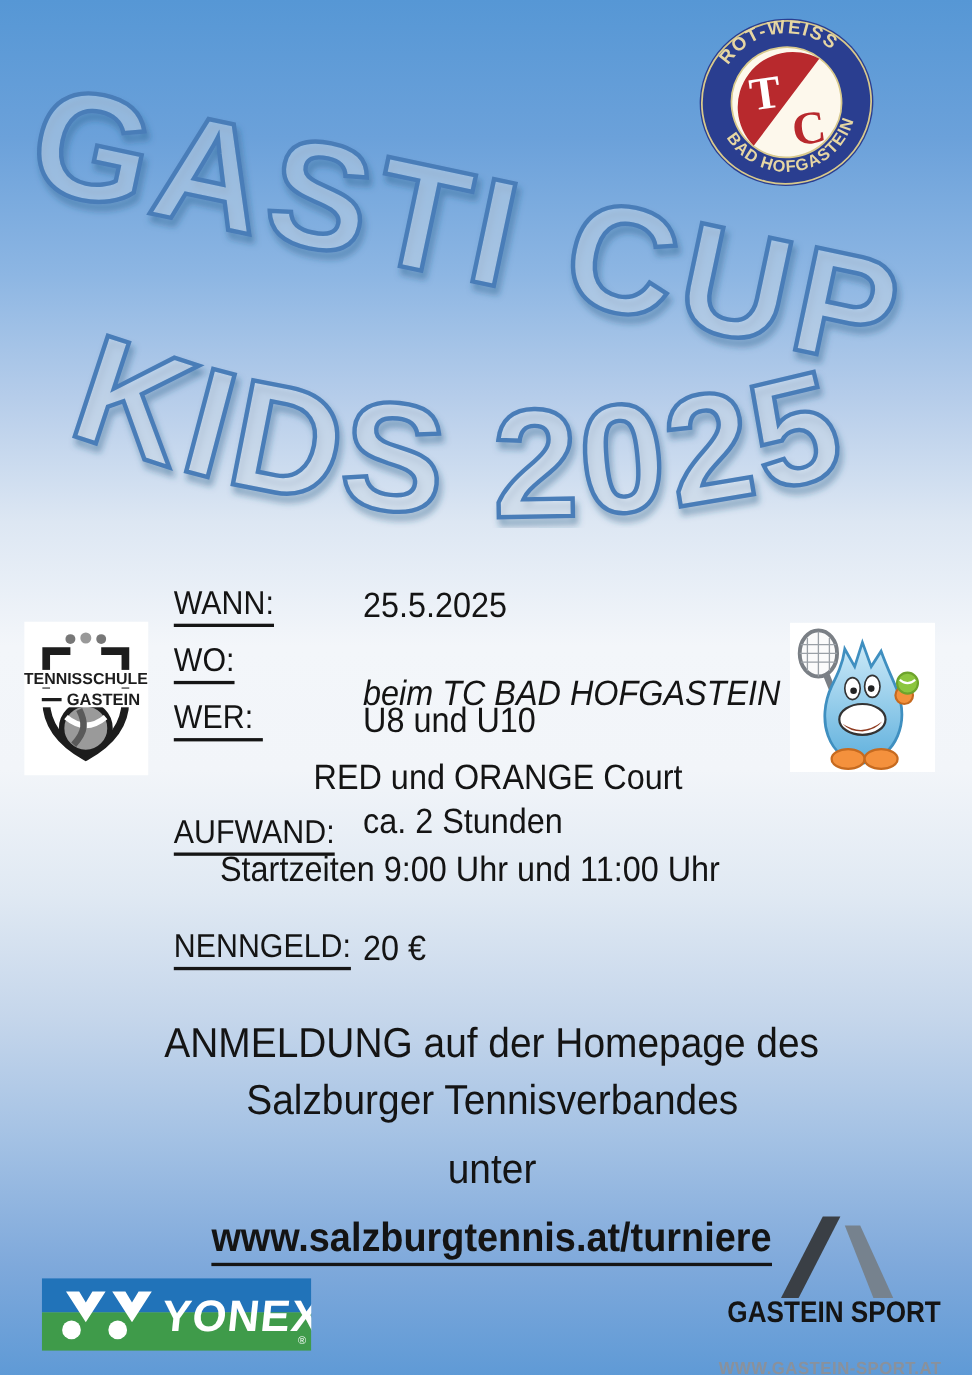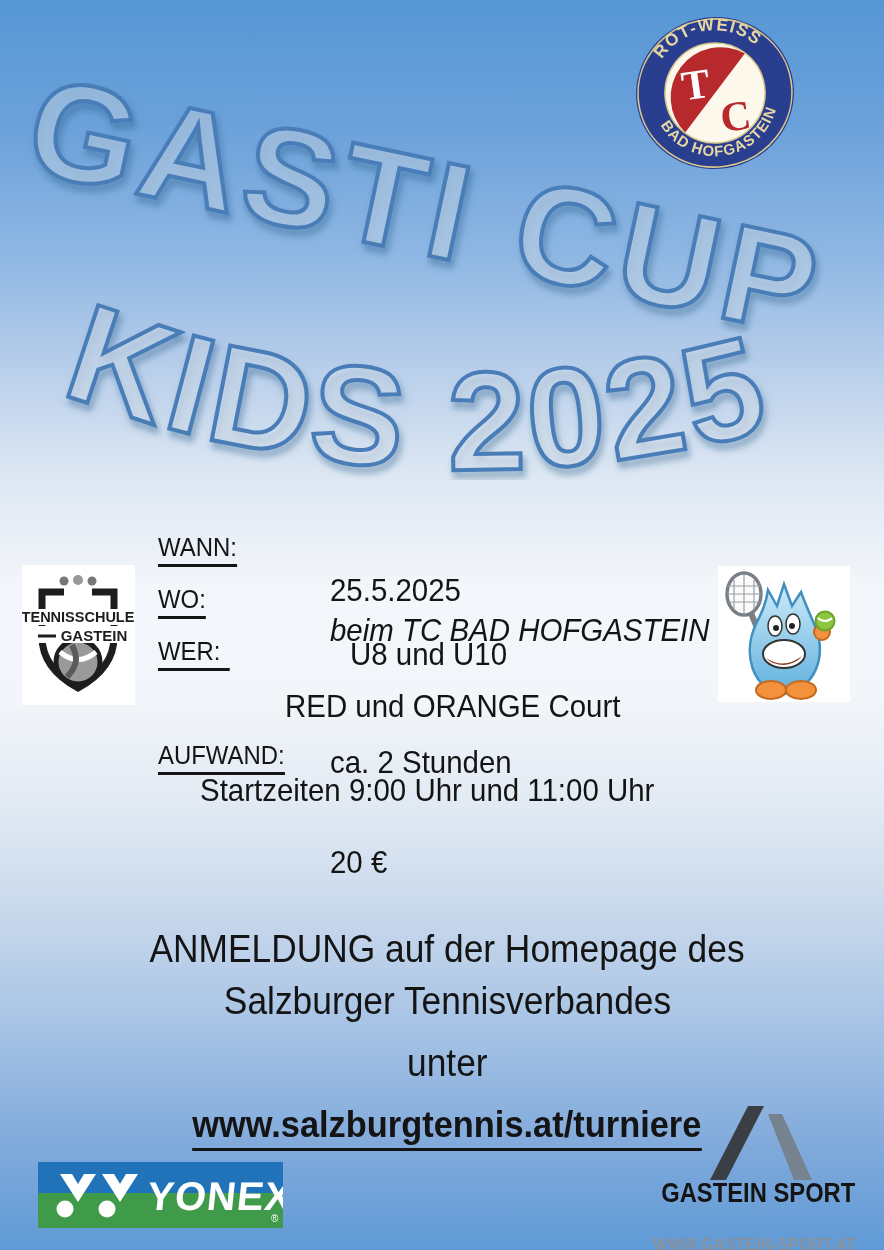--- a/index.html
+++ b/index.html
@@ -7,21 +7,21 @@
     position:relative;width:884px;height:1250px;overflow:hidden;
     font-family:"Liberation Sans",sans-serif;color:#141414;
     background:linear-gradient(180deg,
       #5697d5 0%,#6ba1da 10%,#8db6e3 20%,#b6cdea 29%,#dde7f3 38%,
       #f3f6fa 47%,#f2f5f9 56%,#e0e9f3 65%,#c5d6eb 74%,#a3c1e4 83%,
       #7fa9db 92%,#5f9ad6 100%);
   }
   .abs{position:absolute;}
   .cnd{display:inline-block;transform:scaleX(0.92);transform-origin:left top;white-space:nowrap;}
   .cnd-c{display:inline-block;transform:scaleX(0.93);transform-origin:center top;white-space:nowrap;}
-  .info-label{position:absolute;left:158px;font-size:26px;}
+  .info-label{position:absolute;left:158px;font-size:30px;}
   .info-label .u{border-bottom:3px solid #151515;padding-bottom:2px;}
   .info-value{position:absolute;left:330px;font-size:32px;}
   .center-line{position:absolute;font-size:32px;}
   .reg-line{position:absolute;left:0;width:884px;text-align:center;font-size:38px;}
   .reg-link{font-weight:bold;font-size:37px;}
   .reg-link .u{border-bottom:3.5px solid #151515;padding-bottom:3px;}
   .gs-name{position:absolute;left:648px;width:212px;text-align:right;top:1178px;
            font-size:27px;font-weight:bold;}
   .gs-url{position:absolute;left:648px;width:212px;text-align:center;top:1208px;
           font-size:16px;color:#8a919b;letter-spacing:0.5px;font-weight:bold;margin-top:28px;}
@@ -106,35 +106,36 @@
     <ellipse cx="66" cy="88" rx="21" ry="14" fill="#ffffff" stroke="#333" stroke-width="2"></ellipse>
     <path d="M 48 92 Q 66 104 84 90 Q 78 98 66 99 Q 54 99 48 92 Z" fill="#8e3a1f"></path>
     <circle cx="104" cy="66" r="8" fill="#f4913d" stroke="#c66a1f" stroke-width="2"></circle>
     <circle cx="107" cy="55" r="9.5" fill="#8cc63f" stroke="#6da32c" stroke-width="2"></circle>
     <path d="M 100 52 C 104 56 110 56 114 52" stroke="#ffffff" stroke-width="2" fill="none"></path>
     <ellipse cx="53" cy="124" rx="15" ry="9" fill="#f4913d" stroke="#c66a1f" stroke-width="2"></ellipse>
     <ellipse cx="83" cy="124" rx="15" ry="9" fill="#f4913d" stroke="#c66a1f" stroke-width="2"></ellipse>
   </svg>
 
   <div class="info-label" style="top:532px;"><span class="cnd"><span class="u">WANN:</span></span></div>
-  <div class="info-value" style="top:532px;margin-top:40px;"><span class="cnd">25.5.2025</span></div>
+  <div class="info-value" style="top:532px;"><span class="cnd">25.5.2025</span></div>
 
   <div class="info-label" style="top:584px;"><span class="cnd"><span class="u">WO:</span></span></div>
   <div class="info-value" style="top:612px;font-style:italic;"><span class="cnd">beim TC BAD HOFGASTEIN</span></div>
 
   <div class="info-label" style="top:636px;"><span class="cnd"><span class="u" style="padding-right:10px;">WER: </span></span></div>
-  <div class="info-value" style="top:636px;margin-left:20px;"><span class="cnd">U8 und U10</span></div>
+  <div class="info-value" style="top:636px;"><span class="cnd">U8 und U10</span></div>
 
   <div class="center-line" style="top:688px;left:285px;"><span class="cnd">RED und ORANGE Court</span></div>
 
   <div class="info-label" style="top:740px;"><span class="cnd"><span class="u">AUFWAND:</span></span></div>
-  <div class="info-value" style="top:744px;"><span class="cnd">ca. 2 Stunden</span></div>
+  <div class="info-value" style="top:728px;"><span class="cnd">ca. 2 Stunden</span></div>
 
   <div class="center-line" style="top:772px;left:200px;"><span class="cnd">Startzeiten 9:00 Uhr und 11:00 Uhr</span></div>
 
+  <div class="info-label" style="top:844px;"><span class="cnd"><span class="u">NENNGELD:</span></span></div>
   <div class="info-value" style="top:844px;"><span class="cnd">20 €</span></div>
 
   <div class="reg-line" style="top:928px;left:5px;"><span class="cnd-c">ANMELDUNG auf der Homepage des</span></div>
   <div class="reg-line" style="top:980px;left:5px;"><span class="cnd-c">Salzburger Tennisverbandes</span></div>
   <div class="reg-line" style="top:1042px;left:5px;"><span class="cnd-c">unter</span></div>
   <div class="reg-line reg-link" style="top:1104px;left:5px;"><span class="cnd-c"><span class="u">www.salzburgtennis.at/turniere</span></span></div>
 
   <svg class="abs" style="left:38px;top:1162px;" width="245" height="66" viewBox="0 0 245 66" role="img">
     <rect x="0" y="0" width="245" height="31" fill="#2173b9"></rect>
     <rect x="0" y="31" width="245" height="35" fill="#3f9b4a"></rect>

